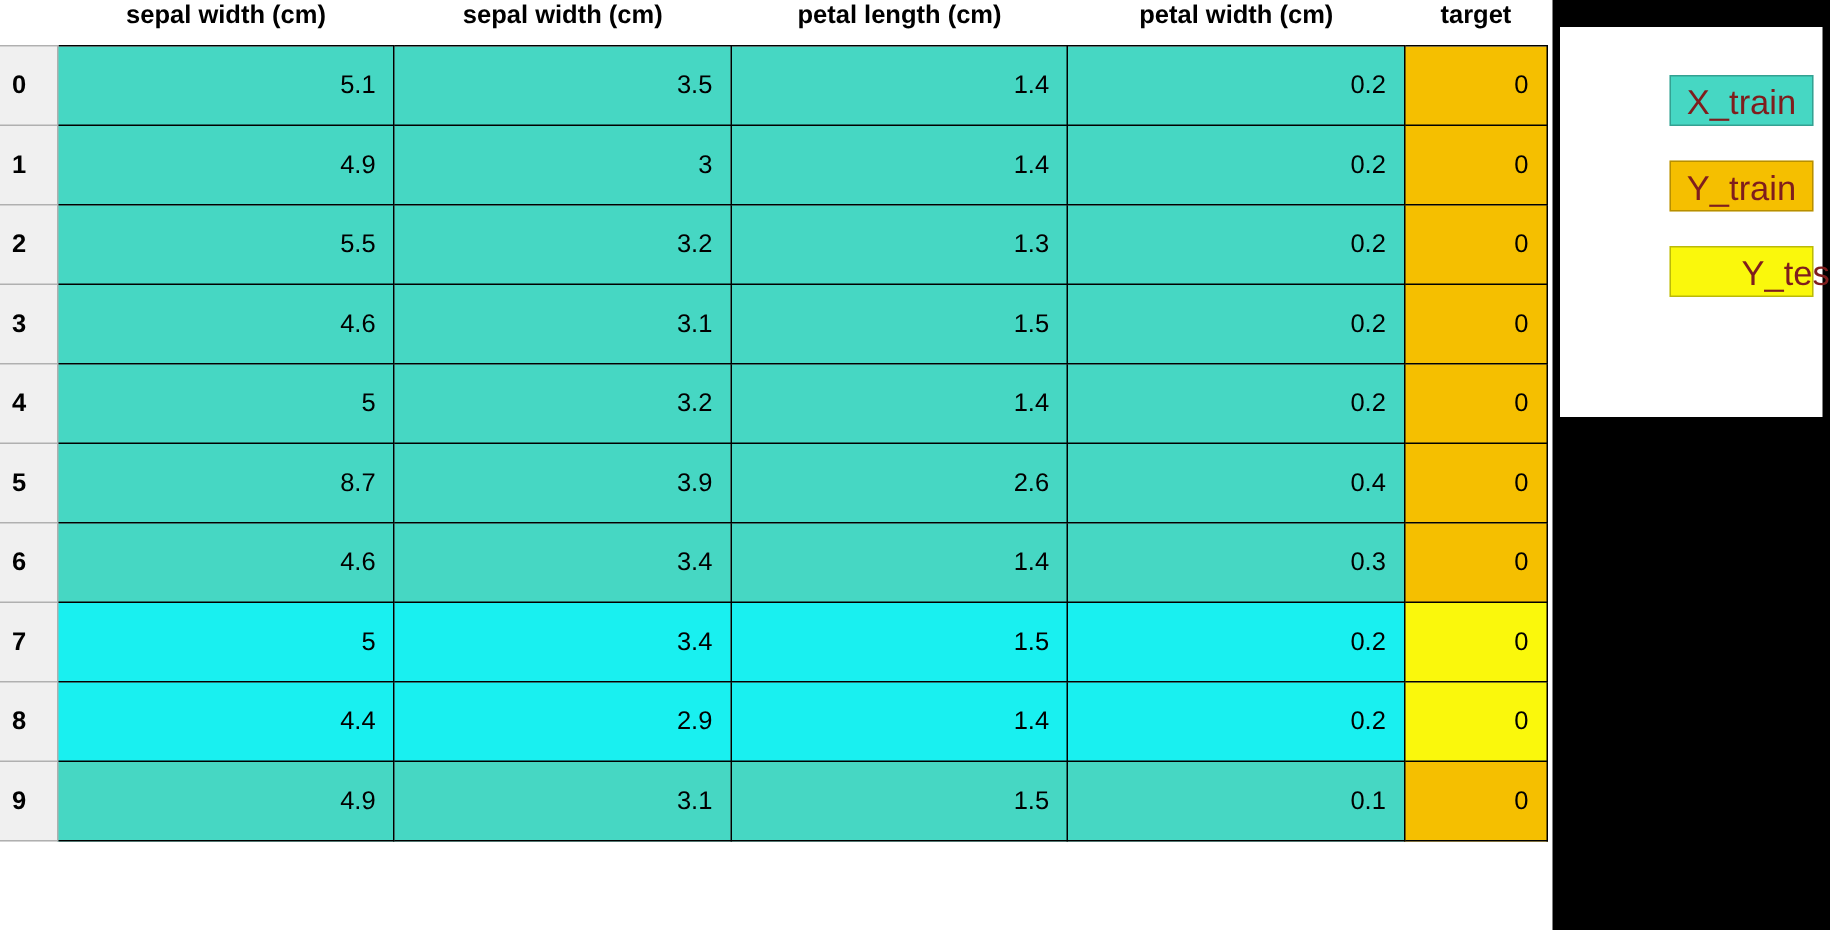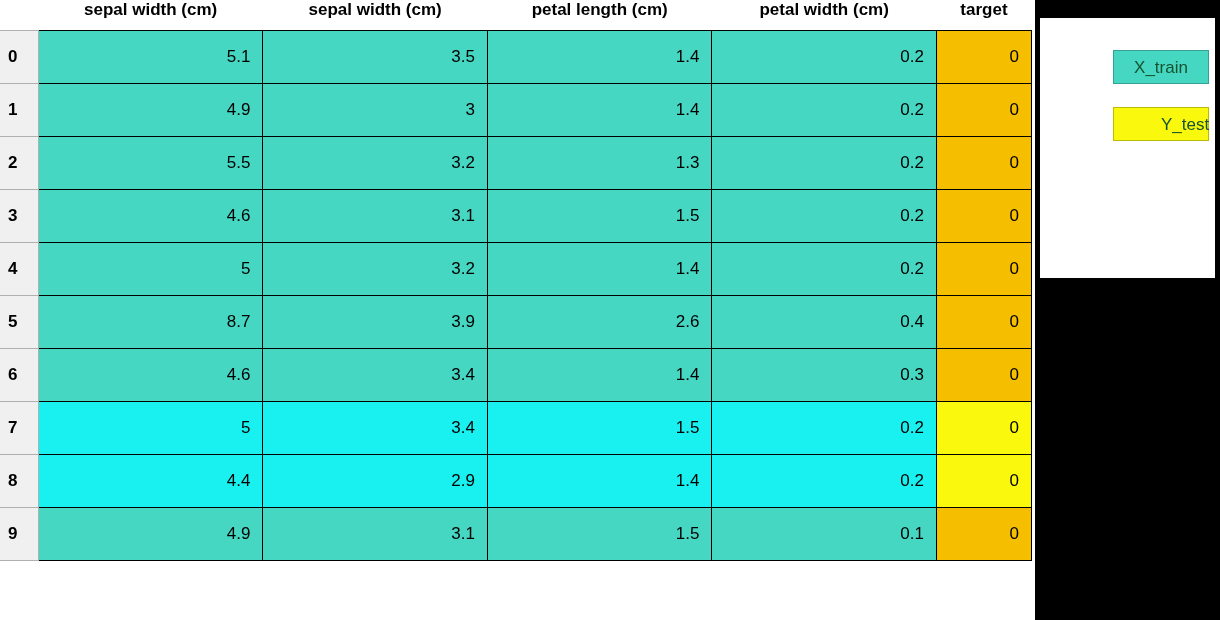--- a/index.html
+++ b/index.html
@@ -102,22 +102,22 @@
   .legend-list {
     position: absolute;
     left: 1113px;
     top: 50px;
     width: 96px;
   }
   .legend-item {
     height: 34px;
     line-height: 34px;
     text-align: center;
-    font-size: 17px;
-    color: #14532d;
+    font-size: 23px;
+    color: #7f1d1d;
     margin-bottom: 23px;
     border: 1px solid rgba(0,0,0,0.25);
     box-sizing: border-box;
   }
   .legend-item:last-child { margin-bottom: 0; }
 </style>
 </head>
 <body>
 
 <div class="page">
@@ -225,16 +225,17 @@
         </tr>
       </tbody>
     </table>
   </div>
 
   <div class="black-panel"></div>
   <div class="legend-box"></div>
 
   <div class="legend-list">
     <div class="legend-item c-xtrain">X_train</div>
+    <div class="legend-item c-ytrain">Y_train</div>
     <div class="legend-item c-ytest">Y_test</div>
   </div>
 
 </div>
 
 </body></html>

